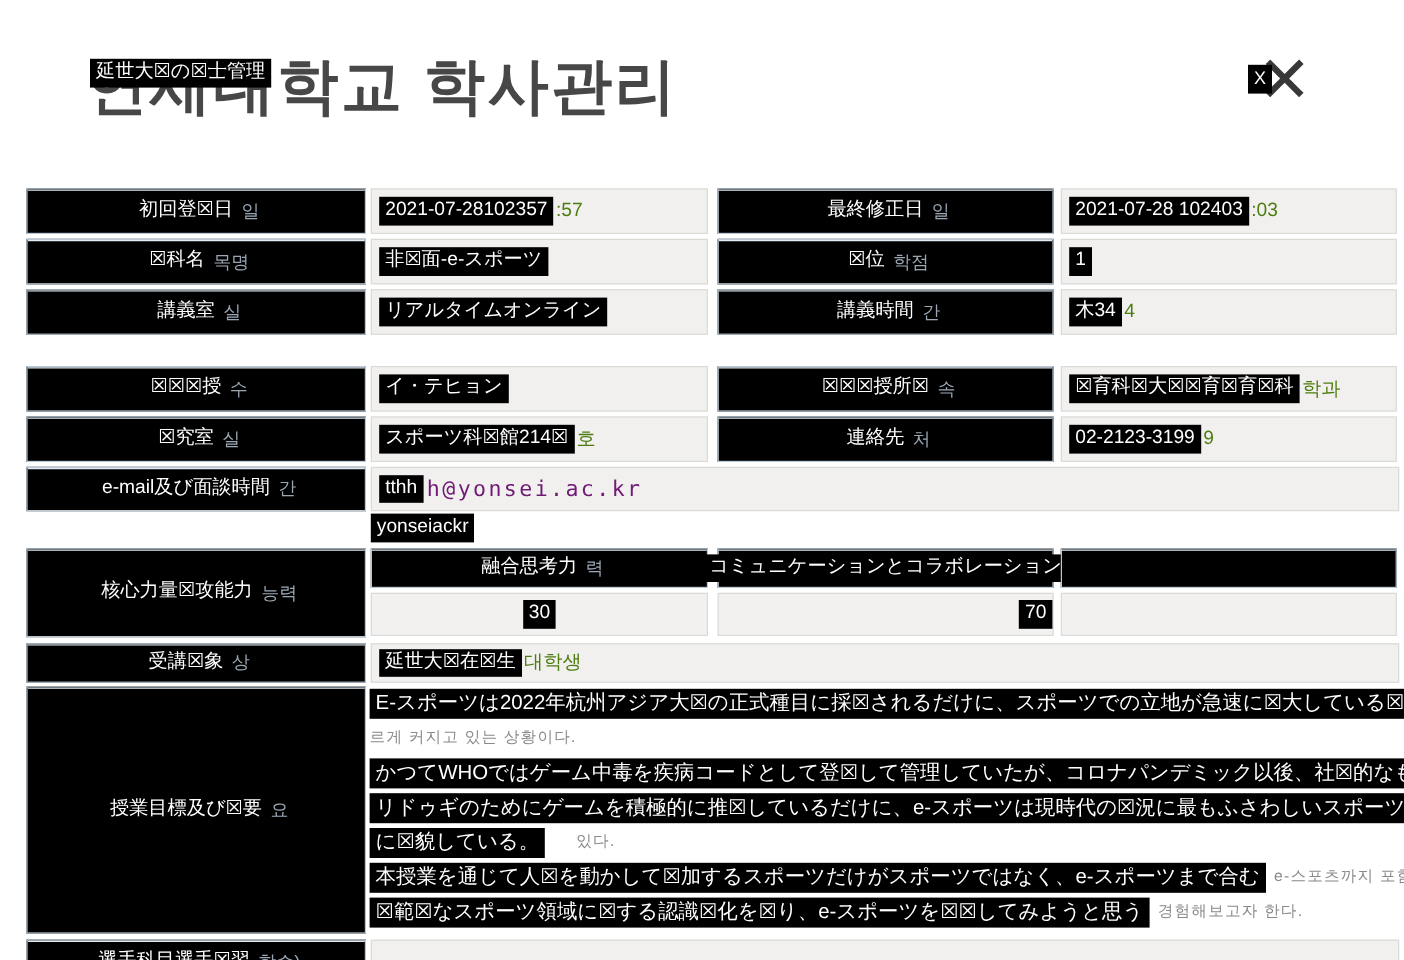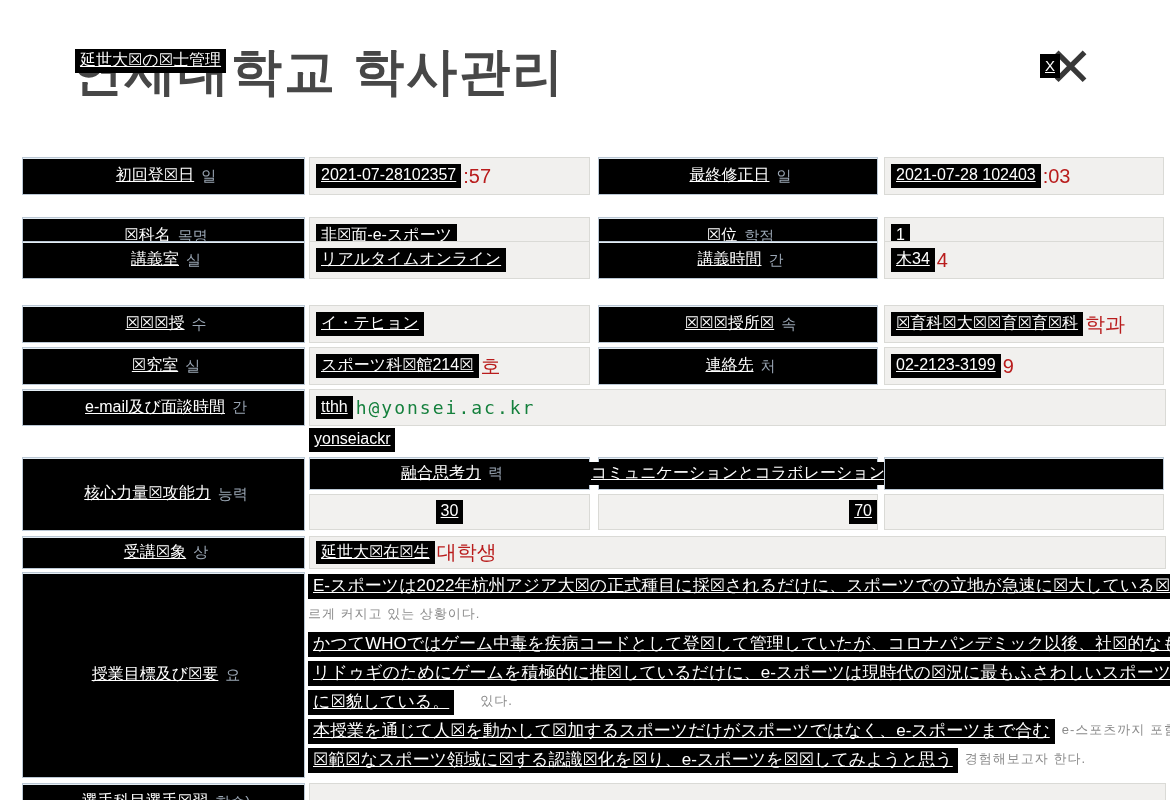--- a/index.html
+++ b/index.html
@@ -6,47 +6,47 @@
   #screen{position:relative;width:1170px;height:800px;background:#ffffff;overflow:hidden;
           font-family:"Liberation Sans",sans-serif;}
 
   
   .big-title{position:absolute;left:72px;top:38px;font-size:51px;font-weight:700;color:#474747;
              letter-spacing:2px;white-space:nowrap;}
   .title-chip{position:absolute;left:75px;top:49px;}
 
   
   .chip{background:#000;color:#fff;padding:1px 5px 2px 5px;font-size:16px;line-height:1.3;
-        white-space:nowrap;display:inline-block;text-decoration:underline;}
+        white-space:nowrap;display:inline-block;}
   .chip:empty{display:none;}
 
   
   .lrem{color:#9aa6b4;font-size:15px;margin-left:2px;white-space:nowrap;}
-  .vrem{color:#b91c1c;font-size:20px;margin-left:2px;white-space:nowrap;}
+  .vrem{color:#4d7c0f;font-size:16px;margin-left:2px;white-space:nowrap;}
   .lrem:empty,.vrem:empty{display:none;}
 
   
   .close-btn{position:absolute;left:1048px;top:40px;width:70px;height:70px;cursor:default;}
   .close-glyph{font-size:54px;color:#383838;line-height:1;}
   .close-chip{position:absolute;left:-8px;top:14px;font-size:15px;padding:2px 5px;}
 
   
   .row{position:absolute;left:22px;display:flex;}
   .lbl{background:#000000;border:1px solid #bac7d4;box-shadow:inset 0 1px 0 #e4edf4;
        display:flex;align-items:center;justify-content:center;box-sizing:border-box;}
   .val{background:#f1f0ee;border:1px solid #dadad6;display:flex;align-items:center;
        box-sizing:border-box;padding-left:6px;overflow:visible;}
   .w-label{width:283px;height:38px;}
   .w-value{width:281px;height:38px;margin-left:4px;}
   .w-label2{width:280px;height:38px;margin-left:8px;}
   .w-value2{width:280px;height:38px;margin-left:6px;}
 
   
   .email-val{width:857px;height:37px;margin-left:4px;}
-  .mono{font-family:"DejaVu Sans Mono",monospace;color:#15803d;font-size:18px;letter-spacing:2px;margin-left:3px;}
+  .mono{font-family:"DejaVu Sans Mono",monospace;color:#701a75;font-size:18px;letter-spacing:2px;margin-left:3px;}
 
   
   .comp-col{display:flex;flex-direction:column;}
   .comp-head{height:33px;display:flex;align-items:center;justify-content:center;}
   .comp-val{height:36px;margin-top:4px;display:flex;align-items:center;justify-content:center;
             background:#f2f1ef;border:1px solid #dadad6;box-sizing:border-box;}
 
   
   .goals-text{position:absolute;left:308px;top:574px;width:860px;}
   .tline{height:29px;display:flex;align-items:flex-start;white-space:nowrap;}
@@ -79,21 +79,21 @@
     <div class="lbl w-label2">
       <span class="chip">最終修正日</span>
         <span class="lrem">일</span>
     </div>
     <div class="val w-value2">
       <span class="chip">2021-07-28 102403</span>
         <span class="vrem">:03</span>
     </div>
   </div>
 
-  <div class="row" style="top:217px">
+  <div class="row" style="top:199px">
     <div class="lbl w-label">
       <span class="chip">☒科名</span>
         <span class="lrem">목명</span>
     </div>
     <div class="val w-value">
       <span class="chip">非☒面-e-スポーツ</span>
     </div>
     <div class="lbl w-label2">
       <span class="chip">☒位</span>
         <span class="lrem">학점</span>

